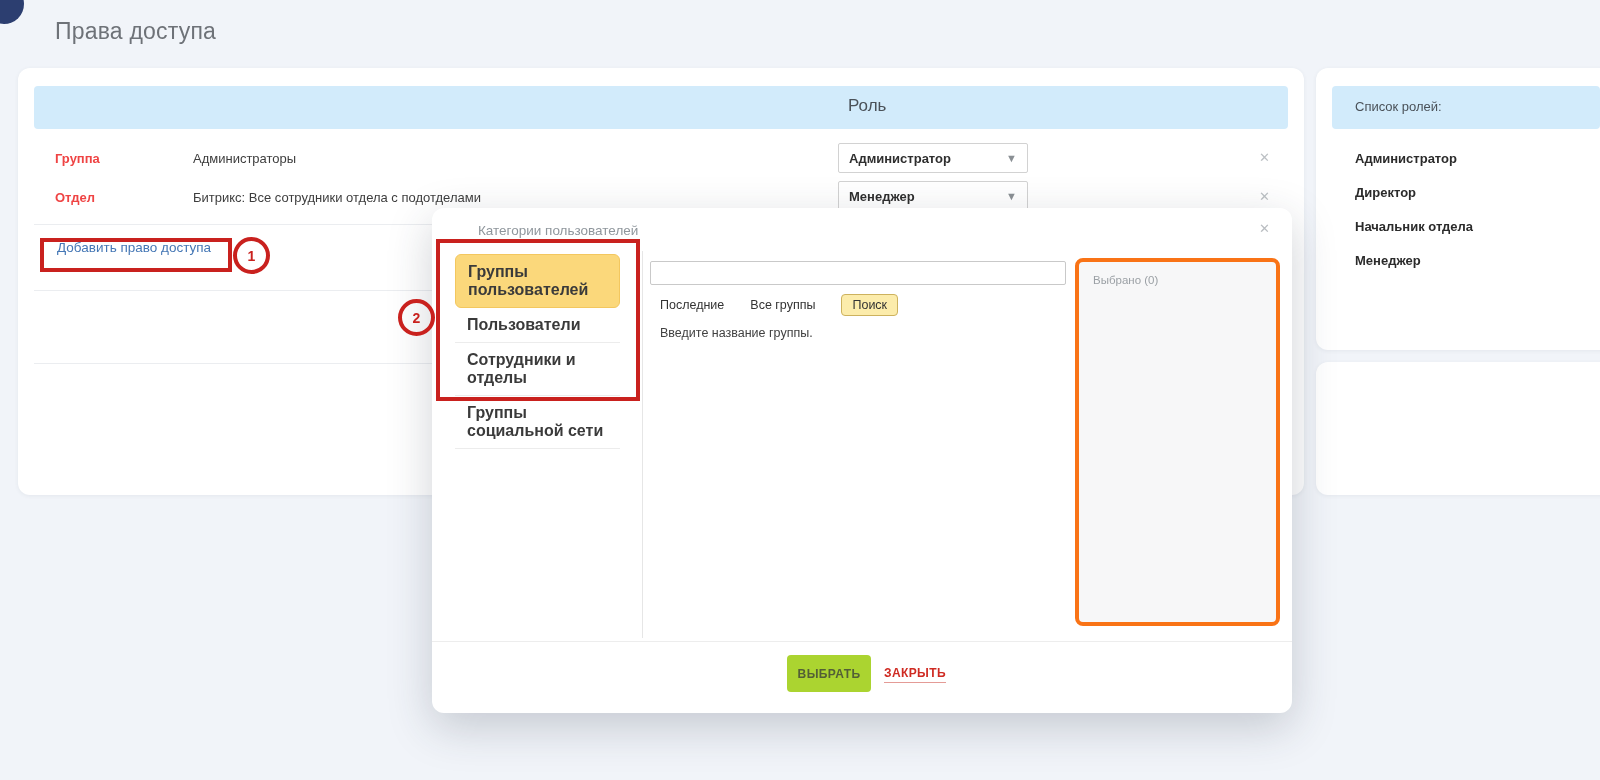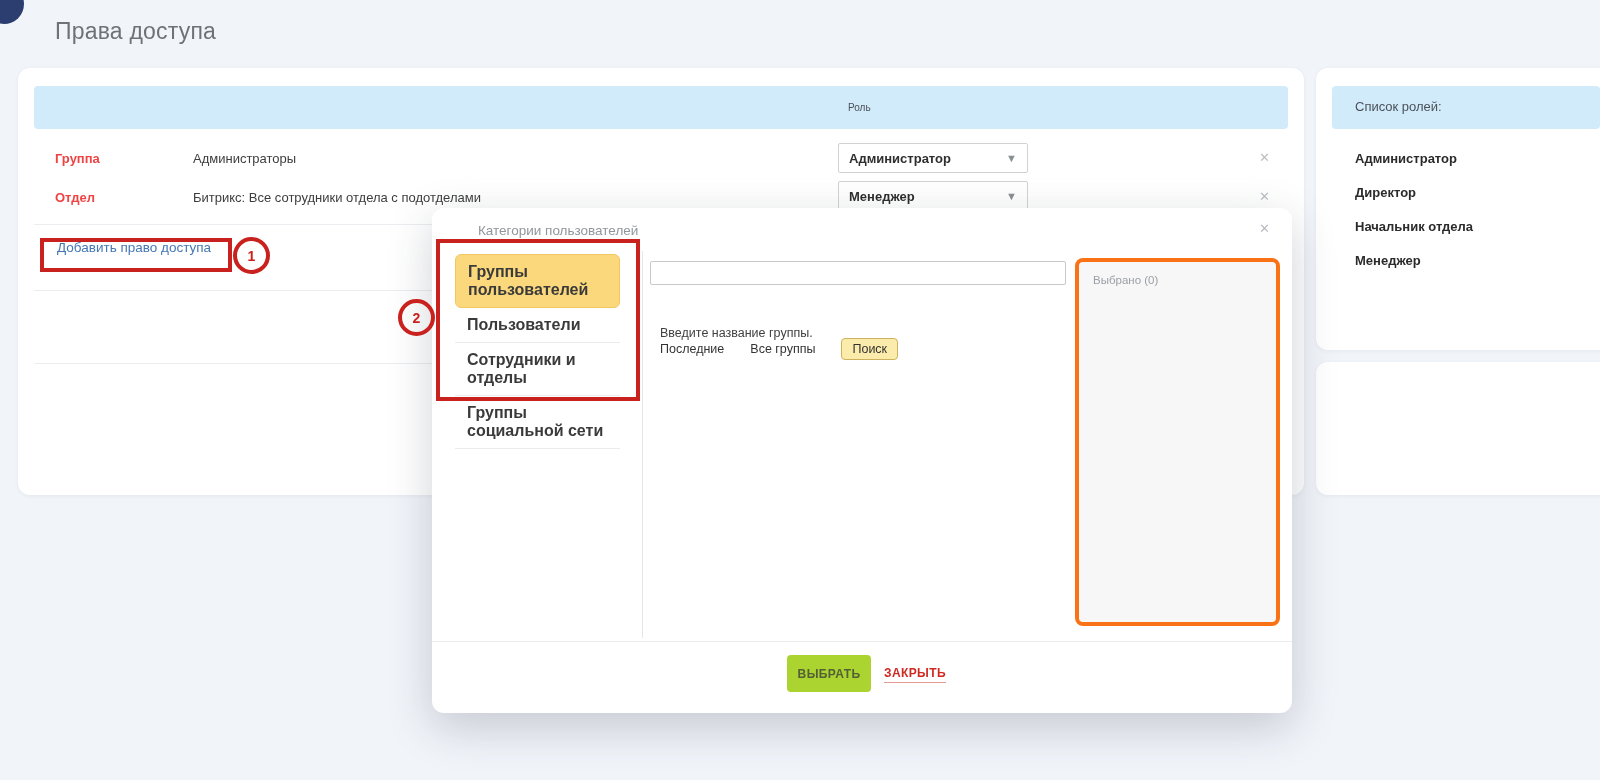--- a/index.html
+++ b/index.html
@@ -19,21 +19,21 @@
   .page-title { left:55px; top:18px; font-size:23px; color:#6e7278; font-weight:400; letter-spacing:.2px; }
 
   
   .card { background:#fff; border-radius:12px; box-shadow:0 1px 4px rgba(60,70,90,.07); }
   .main-card { left:18px; top:68px; width:1286px; height:427px; }
   .roles-card { left:1316px; top:68px; width:300px; height:282px; }
   .extra-card { left:1316px; top:362px; width:300px; height:133px; }
 
   .blue-bar { background:#d2ebfb; border-radius:4px; position:absolute; }
   .main-blue-bar { left:16px; top:18px; width:1254px; height:43px; }
-  .role-col-label { position:absolute; left:814px; top:16px; font-size:10px; color:#4a5158; }
+  .role-col-label { position:absolute; left:814px; top:10px; font-size:17px; color:#4a5158; }
 
   .row-label { font-size:13px; font-weight:bold; color:#ef4444; }
   .row-value { font-size:13px; color:#3d3d3d; }
 
   .select-box {
     position:absolute; width:190px; height:30px; background:#fff;
     border:1px solid #d2d2d2; border-radius:2px; display:flex; align-items:center;
     padding:0 10px; font-size:13px; font-weight:600; color:#2f2f2f; cursor:pointer;
   }
   .select-box .chev { margin-left:auto; color:#8a8f94; font-size:11px; }
@@ -70,21 +70,21 @@
     border-bottom:1px solid #f3c75f;
   }
   .v-divider { position:absolute; left:210px; top:43px; width:1px; height:387px; background:#e6e6e6; }
 
   .search-input {
     position:absolute; left:218px; top:53px; width:416px; height:24px;
     border:1px solid #c9c9c9; border-radius:2px; font-size:12px; padding:0 6px;
     font-family:"Liberation Sans","DejaVu Sans",sans-serif; background:#fff;
   }
   .tabs { position:absolute; left:228px; top:86px; display:flex; align-items:center; gap:26px; }
-  .tab { font-size:12.5px; color:#333; cursor:pointer;margin-top:44px; }
+  .tab { font-size:12.5px; color:#333; cursor:pointer; }
   .tab.btn-active {
     background:#fcecab; border:1px solid #cdb25e; border-radius:4px;
     padding:3px 10px; color:#333;
   }
   .hint-text { position:absolute; left:228px; top:118px; font-size:12.5px; color:#414141; }
 
   .selected-panel {
     position:absolute; left:643px; top:50px; width:205px; height:368px;
     background:#f7f7f8; border:4px solid #f97316; border-radius:8px; padding:12px 14px;
   }

